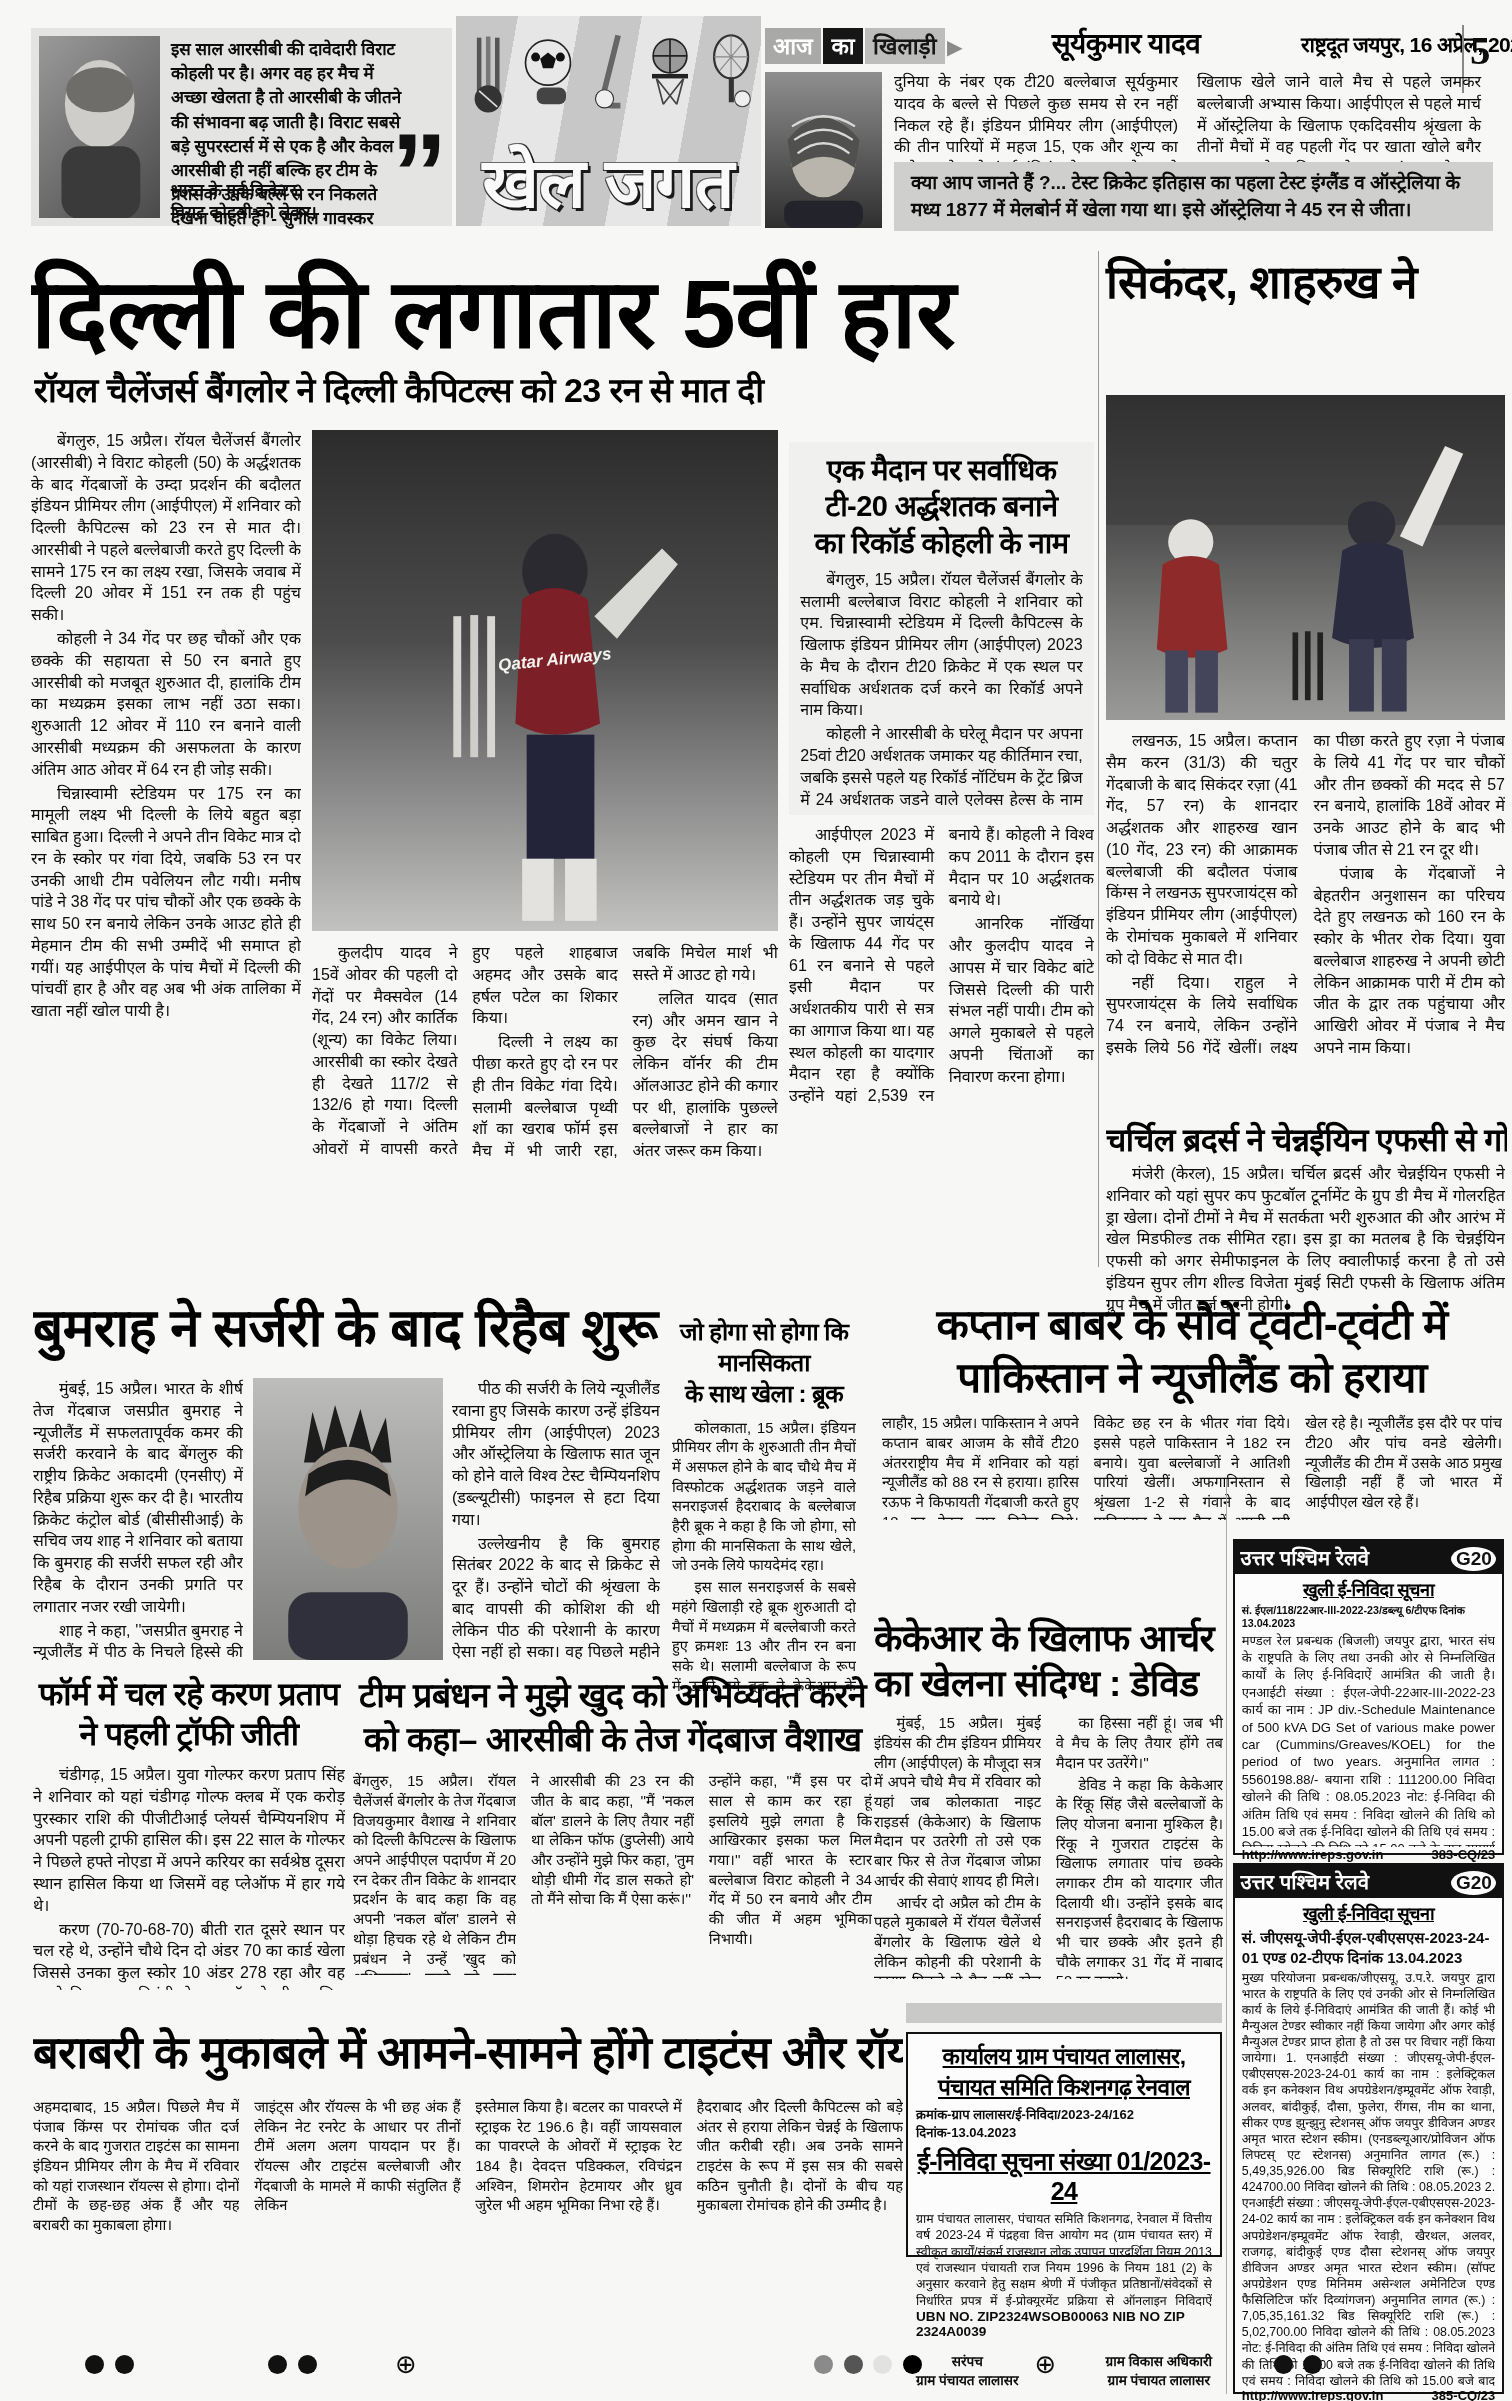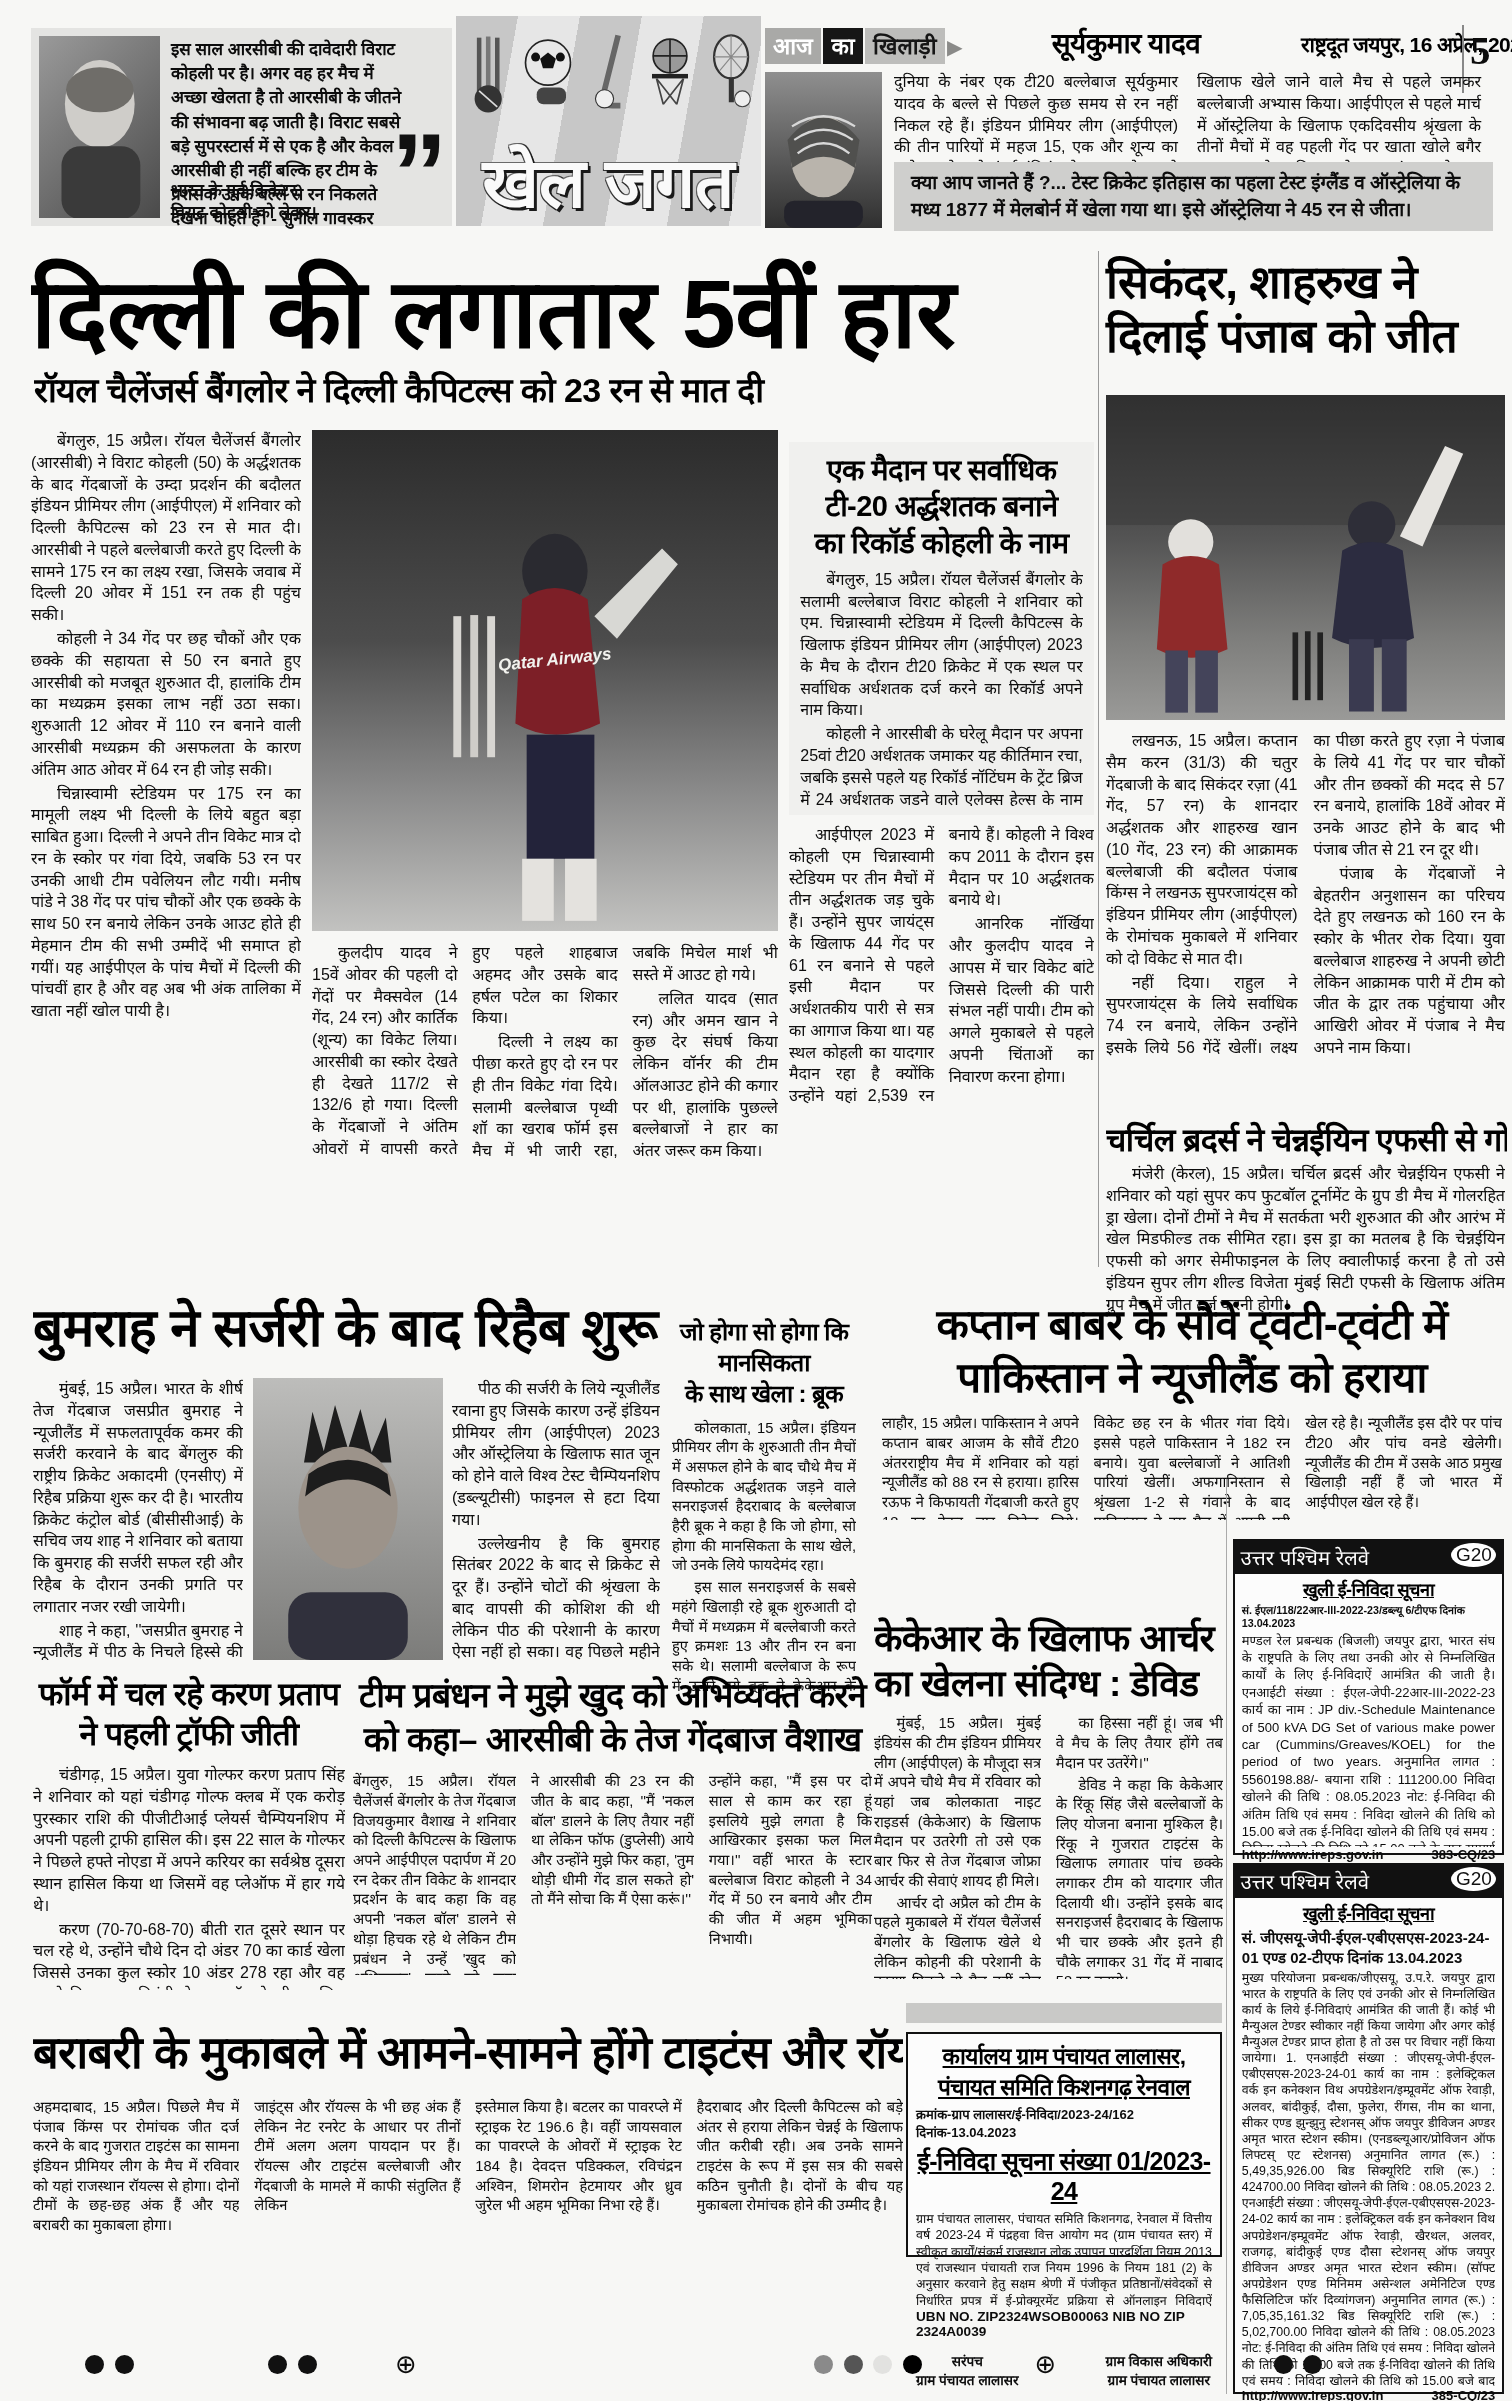--- a/index.html
+++ b/index.html
@@ -8,22 +8,22 @@
   .abs{position:absolute;}
   .bodytxt{font-size:16px;line-height:1.36;text-align:justify;}
   .bodytxt p{margin:0 0 2.3px 0;text-indent:26px;}
   .bodysm{font-size:14.7px;line-height:1.34;text-align:justify;}
   .bodysm p{margin:0 0 2.3px 0;text-indent:22.6px;}
   .hl{font-weight:900;color:#000;letter-spacing:-0.6px;}
   .center{text-align:center;}
   .rule-v{position:absolute;background:#222;width:1.7px;}
   .photo{position:absolute;overflow:hidden;background:#777;}
   .notice{position:absolute;border:2.3px solid #111;background:#fcfcfc;box-sizing:border-box;}
-  .notice-head{background:#111;color:#fff;display:flex;justify-content:space-between;align-items:flex-start;
-               padding:2.3px 5.6px;font-weight:400;gap:20px;}
+  .notice-head{background:#111;color:#fff;display:flex;justify-content:space-between;align-items:flex-end;
+               padding:2.3px 5.6px;font-weight:700;gap:20px;}
   .u{text-decoration:underline;}
   .quote-box{background:#e4e4e2;}
   .masthead-stripes{background:repeating-linear-gradient(100deg,#c7c7c7 0 61px,#e6e6e6 61px 122px);}
   .logo3d{font-weight:900;color:#fafafa;text-shadow:2.8px 2.8px 0 #1a1a1a,-1.1px -1.1px 0 #6a6a6a,1.1px -1.1px 0 #333,-1.1px 1.1px 0 #333;}
   .iconcell{flex:1;display:flex;align-items:center;justify-content:center;}
   .badge-seg{display:inline-block;padding:2.3px 8px;font-weight:900;font-size:22.6px;}
   .dyk{background:#cfcfcd;font-weight:700;font-size:19px;line-height:1.4;padding:8px 17px;}
   .sig-row{display:flex;justify-content:space-between;font-weight:700;}
   .mark-dot{display:inline-block;border-radius:50%;width:19px;height:19px;margin-right:8px;vertical-align:middle;}
   .colwrap{display:flex;gap:14.7px;}
@@ -157,21 +157,20 @@
 </div>
 
 <div class="abs bodytxt" style="left:312px;top:942px;width:466px;height:322px;overflow:hidden;column-count:3;column-gap:14.7px;">
   <p>कुलदीप यादव ने 15वें ओवर की पहली दो गेंदों पर मैक्सवेल (14 गेंद, 24 रन) और कार्तिक (शून्य) का विकेट लिया। आरसीबी का स्कोर देखते ही देखते 117/2 से 132/6 हो गया। दिल्ली के गेंदबाजों ने अंतिम ओवरों में वापसी करते हुए पहले शाहबाज अहमद और उसके बाद हर्षल पटेल का शिकार किया।</p>
   <p>दिल्ली ने लक्ष्य का पीछा करते हुए दो रन पर ही तीन विकेट गंवा दिये। सलामी बल्लेबाज पृथ्वी शॉ का खराब फॉर्म इस मैच में भी जारी रहा, जबकि मिचेल मार्श भी सस्ते में आउट हो गये।</p>
   <p>ललित यादव (सात रन) और अमन खान ने कुछ देर संघर्ष किया लेकिन वॉर्नर की टीम ऑलआउट होने की कगार पर थी, हालांकि पुछल्ले बल्लेबाजों ने हार का अंतर जरूर कम किया।</p>
 </div>
 
 <div class="abs" style="left:1106px;top:255px;width:399px;">
   <div class="hl" style="font-size:46px;line-height:1.18;white-space:nowrap;">सिकंदर, शाहरुख ने</div>
-  <div class="hl" style="font-size:46px;line-height:1.18;white-space:nowrap;">दिलाई पंजाब को जीत</div>
 </div>
 <div class="photo" style="left:1106px;top:395px;width:399px;height:325px;background:linear-gradient(180deg,#242424 0%,#555 45%,#7e7e7c 75%,#9a9a98 100%);">
   <svg width="399" height="325" viewBox="0 0 706 575">
     <rect x="0" y="0" width="706" height="230" fill="#3a3a3a" opacity=".55"></rect>
     <rect x="330" y="420" width="10" height="120" fill="#222"></rect>
       <rect x="352" y="418" width="10" height="122" fill="#222"></rect>
       <rect x="374" y="420" width="10" height="120" fill="#222"></rect>
     <circle cx="150" cy="260" r="40" fill="#e2e0dc"></circle>
     <path d="M100 300 Q150 270 200 300 L215 450 Q150 480 90 450 Z" fill="#8f2a2a"></path>
     <rect x="105" y="452" width="40" height="110" fill="#44445a"></rect>

